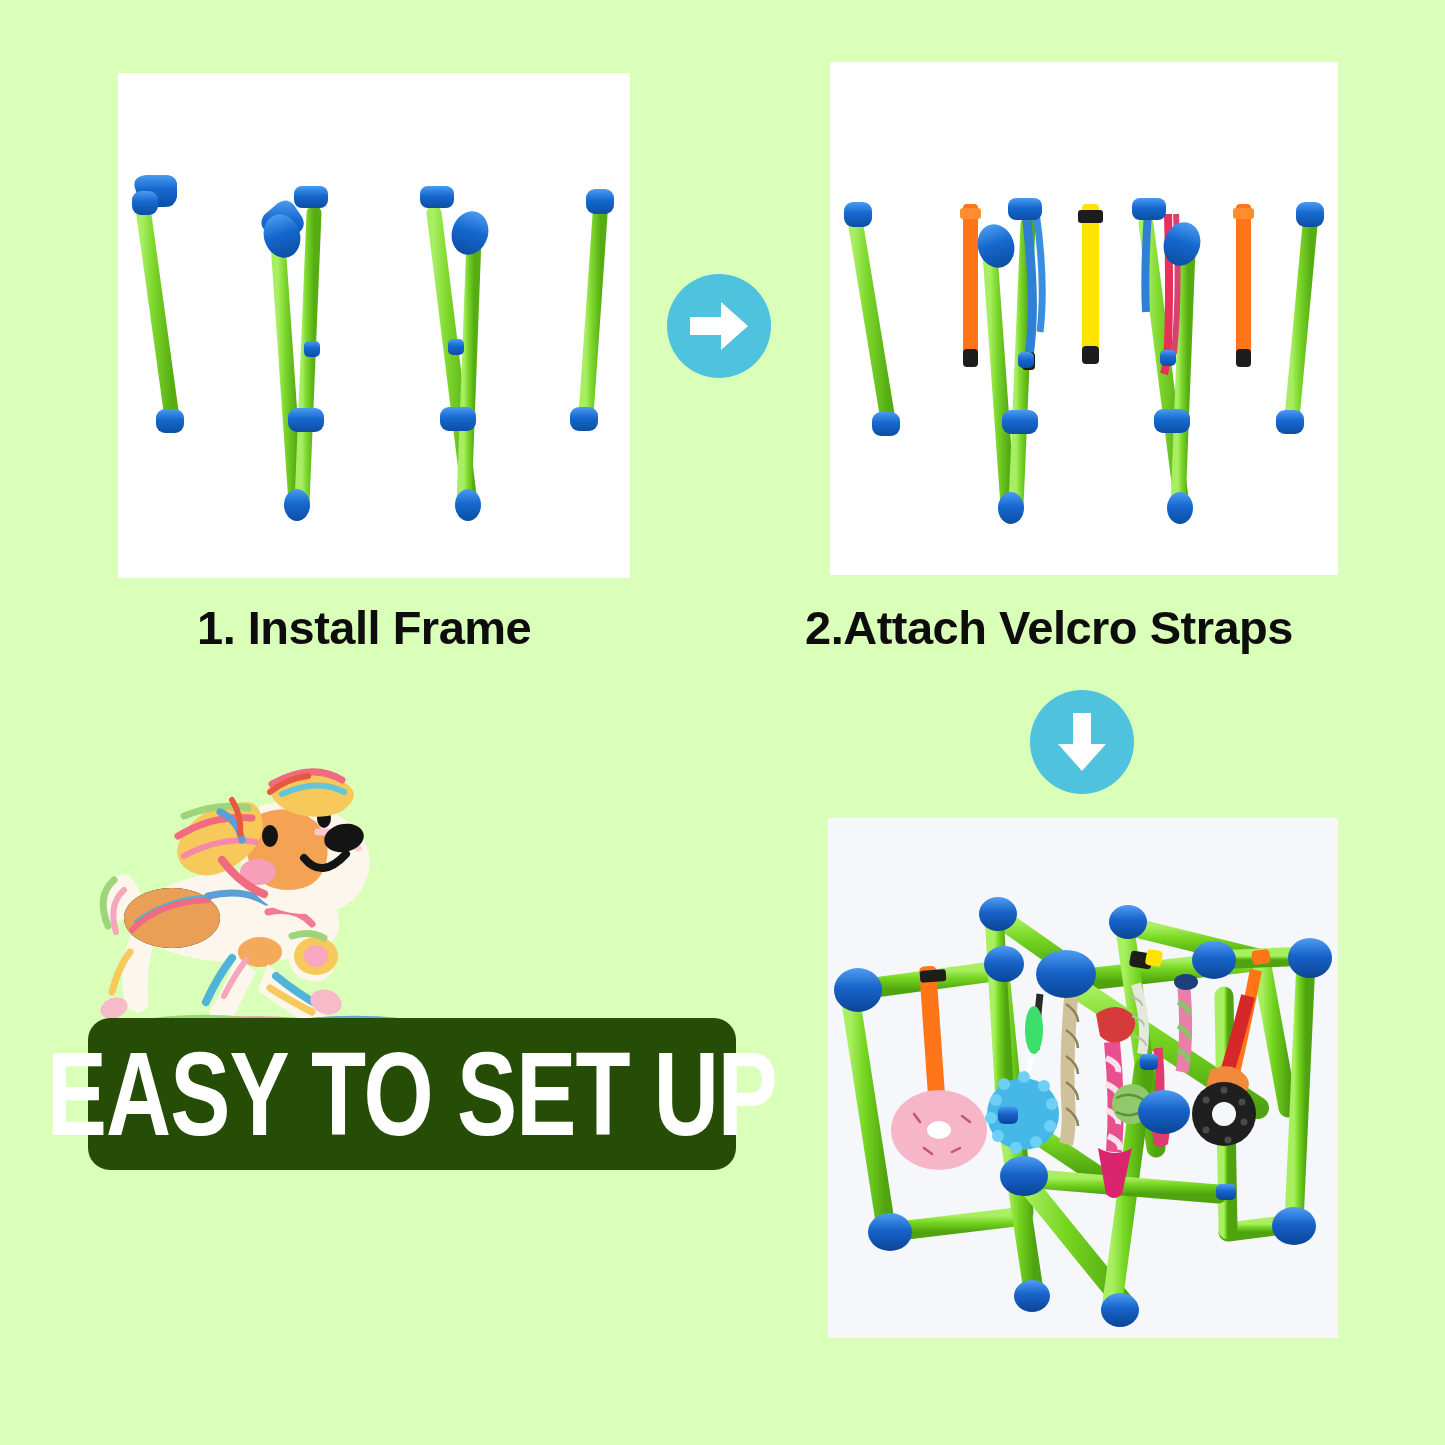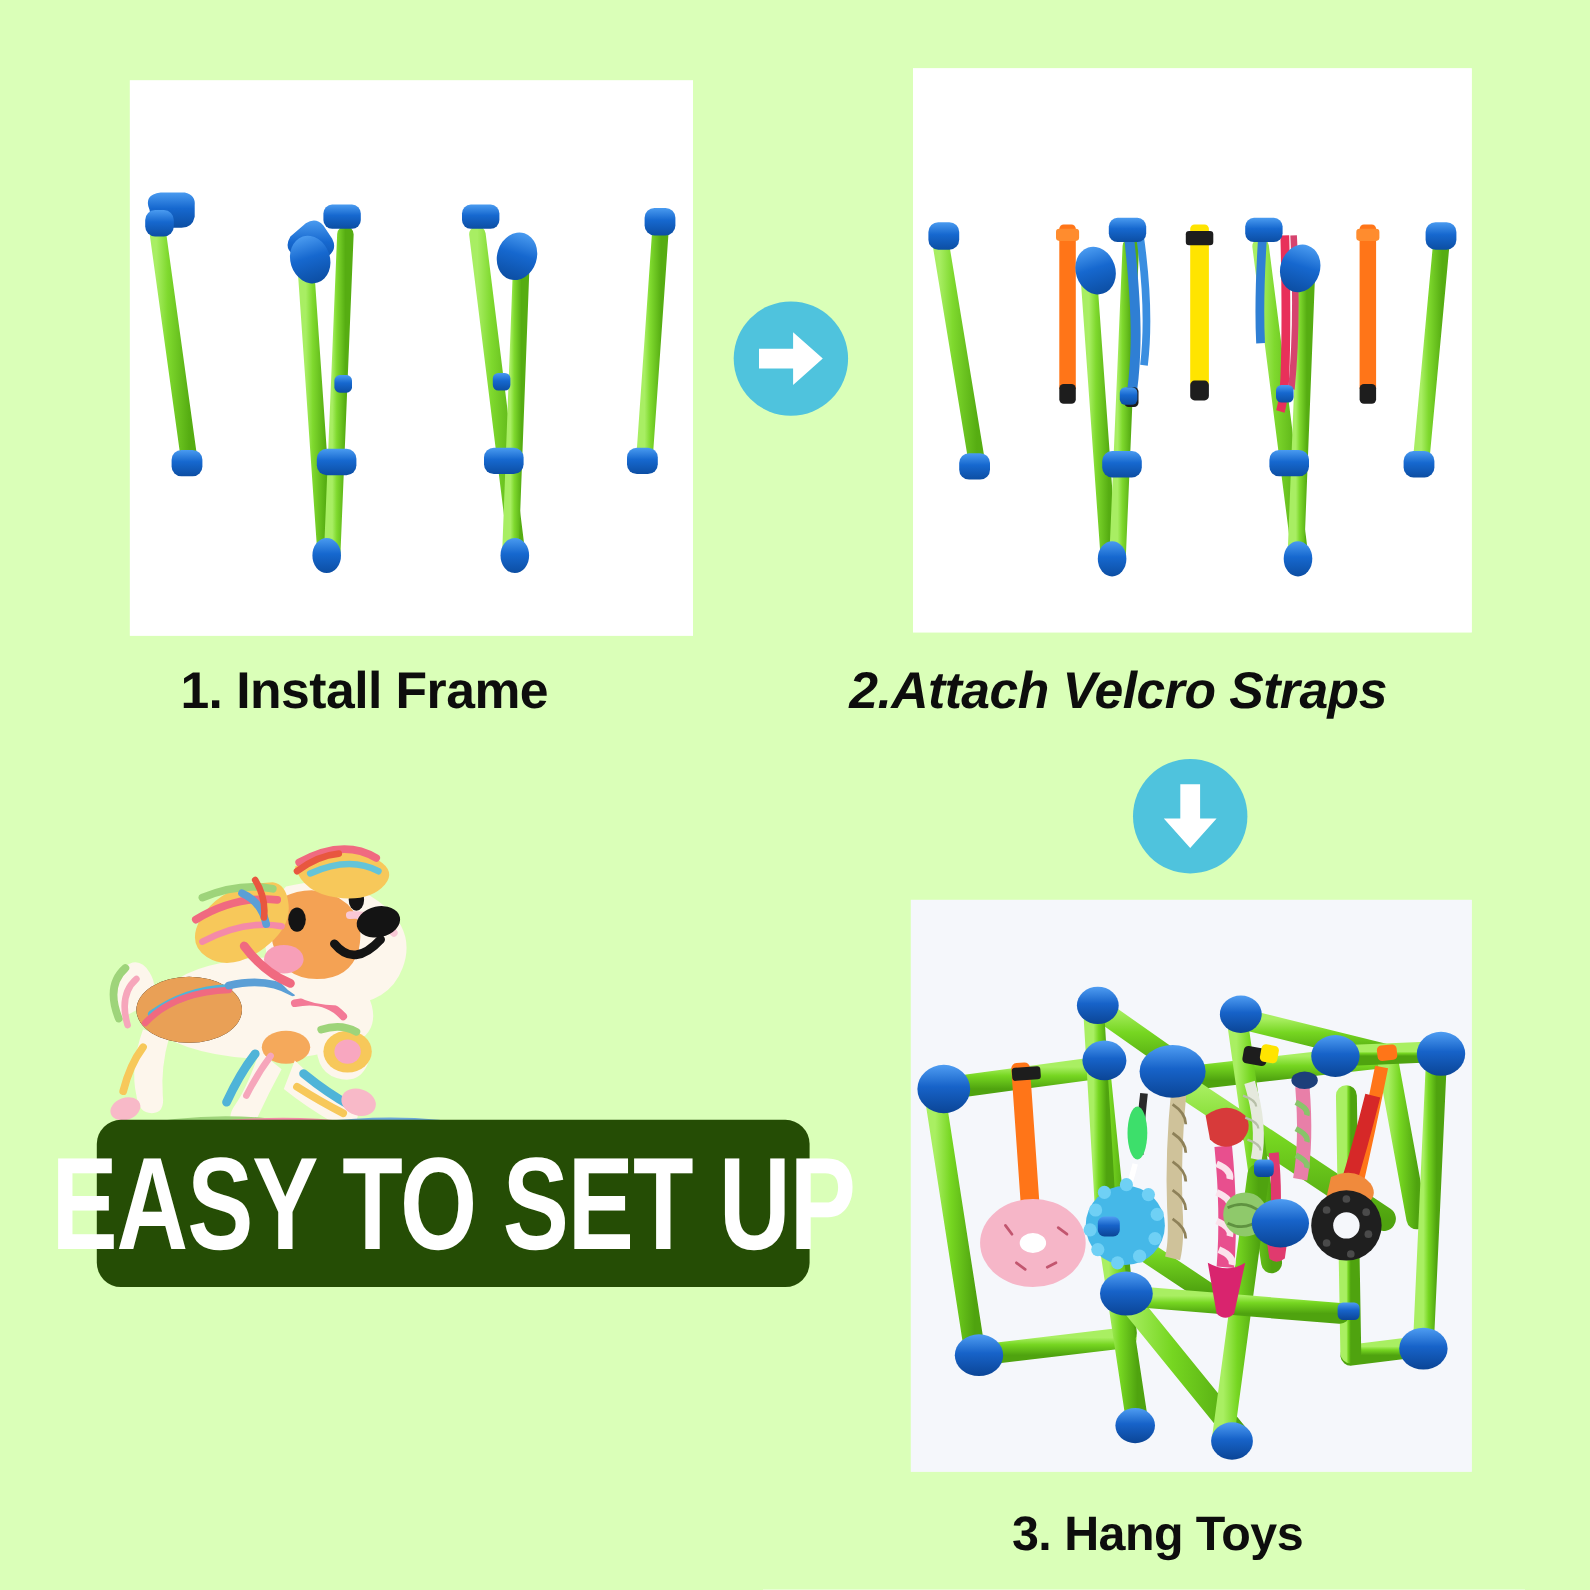--- a/index.html
+++ b/index.html
@@ -36,20 +36,21 @@
   }
 
   
   .caption {
     position: absolute;
     color: #0d0d0d;
     font-weight: 700;
     letter-spacing: -0.5px;
     white-space: nowrap;
     font-family: "Liberation Sans", sans-serif;
+    margin-left: 33px;
   }
 
   
   .arrow-badge {
     position: absolute;
     border-radius: 50%;
     background: #4fc3dd;
     display: flex;
     align-items: center;
     justify-content: center;
@@ -234,21 +235,21 @@
           <rect x="172" y="348" width="36" height="24" rx="9"></rect>
           <rect x="324" y="347" width="36" height="24" rx="9"></rect>
           <rect x="188" y="290" width="16" height="16" rx="5"></rect>
           <rect x="330" y="288" width="16" height="16" rx="5"></rect>
           <ellipse cx="181" cy="446" rx="13" ry="16"></ellipse>
           <ellipse cx="350" cy="446" rx="13" ry="16"></ellipse>
         </g>
       </svg>
     </div>
   </div>
-  <div class="caption" id="caption-2" style="left:772px; top:600px; font-size:47px;font-style:italic;">2.Attach Velcro Straps</div>
+  <div class="caption" id="caption-2" style="left:772px; top:600px; font-size:47px;">2.Attach Velcro Straps</div>
 
   <div class="arrow-badge" id="arrow-down" style="left:1030px; top:690px; width:104px; height:104px;">
     <svg width="56" height="62" viewBox="0 0 56 62">
       <path d="M19,2 L37,2 L37,33 L52,33 L28,60 L4,33 L19,33 Z" fill="#ffffff"></path>
     </svg>
   </div>
 
   <div id="dog-wrap">
     <svg viewBox="0 0 330 300">
 
@@ -492,15 +493,14 @@
           <ellipse cx="336" cy="294" rx="26" ry="22"></ellipse>
           <ellipse cx="204" cy="478" rx="18" ry="16"></ellipse>
           <ellipse cx="292" cy="492" rx="19" ry="17"></ellipse>
           <rect x="170" y="288" width="20" height="18" rx="6"></rect>
           <rect x="312" y="236" width="18" height="16" rx="5"></rect>
           <rect x="388" y="366" width="20" height="16" rx="5"></rect>
         </g>
       </svg>
     </div>
   </div>
-  <div class="caption" id="caption-3" style="left:920px; top:1370px; font-size:44px;">3. Hang Toys</div>
 
 </div>
 
 </body></html>

